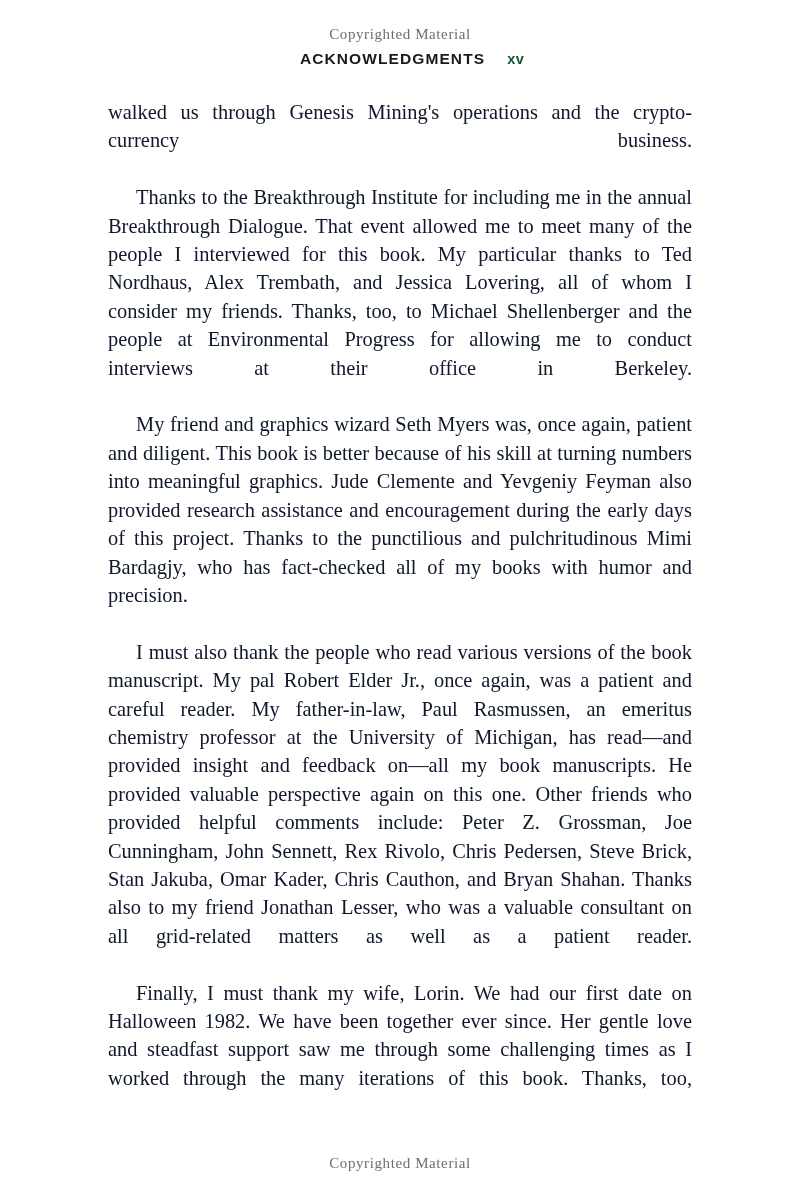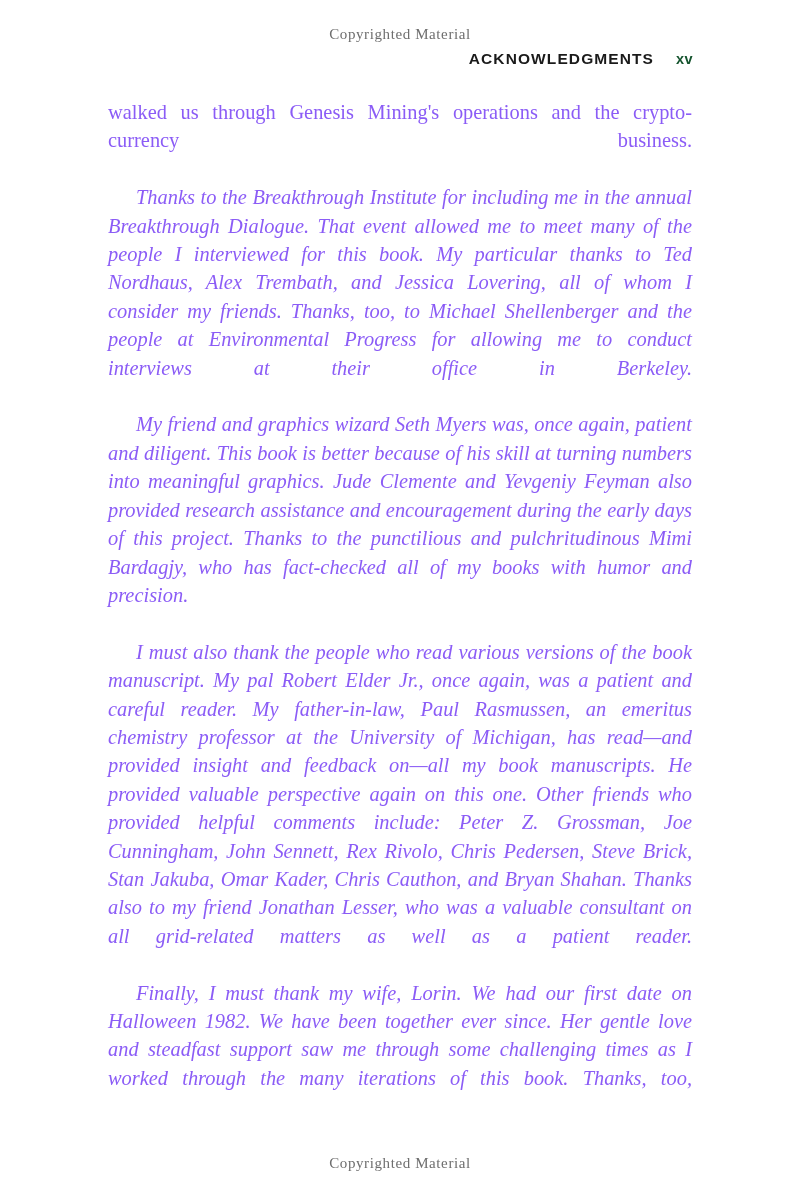--- a/index.html
+++ b/index.html
@@ -39,24 +39,24 @@
     width: 800px;
     text-align: center;
     font-family: "Liberation Serif", serif;
     font-size: 15px;
     letter-spacing: 0.6px;
     color: #6e6e6e;
   }
   .running-head {
     position: absolute;
     top: 50px;
-    left: 109px;
+    left: 120px;
     width: 584px;
     display: flex;
-    justify-content: flex-end;
+    justify-content: center;
     align-items: baseline;
     gap: 22px;
   }
   .running-head .rh-title {
     font-family: "Liberation Sans", sans-serif;
     font-size: 15.5px;
     font-weight: 600;
     letter-spacing: 1.1px;
     color: #1a1a1a;
   }
@@ -74,25 +74,24 @@
     width: 584px;
   }
   .body-text p {
     margin: 0;
     font-family: "Liberation Serif", serif;
     font-size: 20.4px;
     line-height: 28.4px;
     text-align: justify;
     text-justify: inter-word;
     hyphens: none;
-    color: #8b5cf6;
+    color: #0f172a;
   }
   .body-text p.indent {
     text-indent: 28px;
-    font-style: italic;
   }
   
   .body-text p::after {
     content: "";
     display: inline-block;
     width: 100%;
   }
 </style>
 </head>
 <body>

